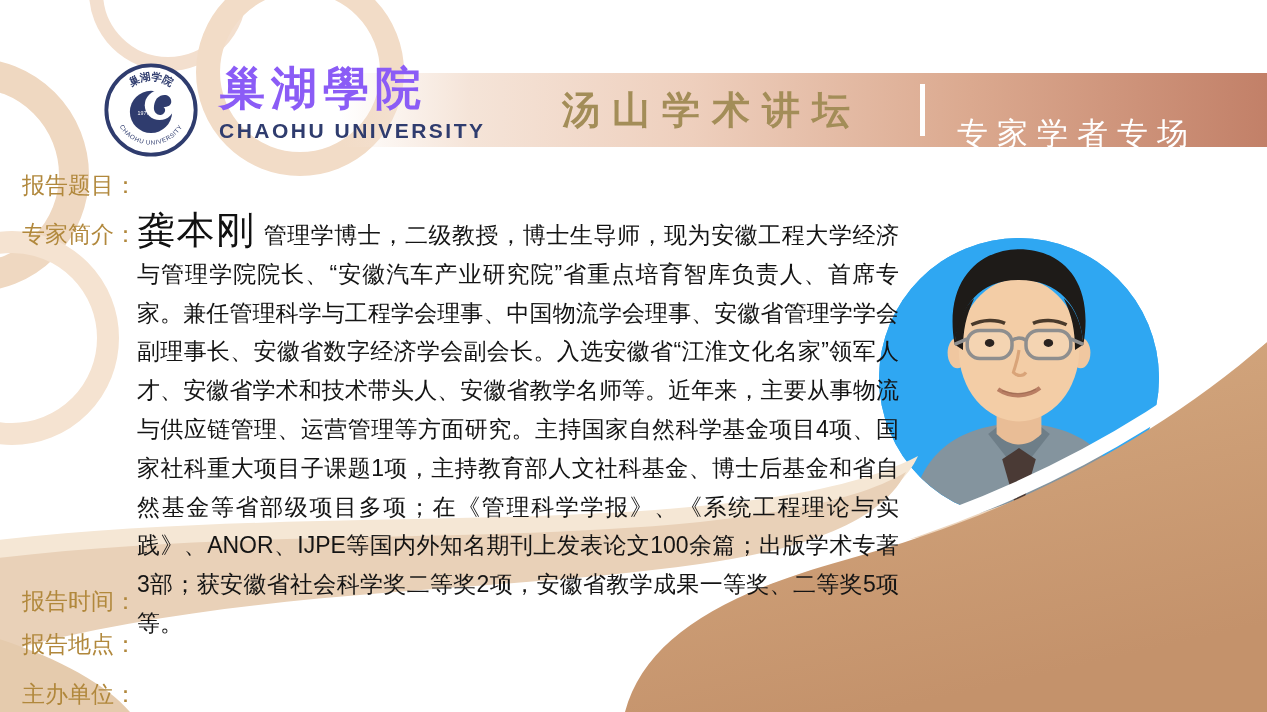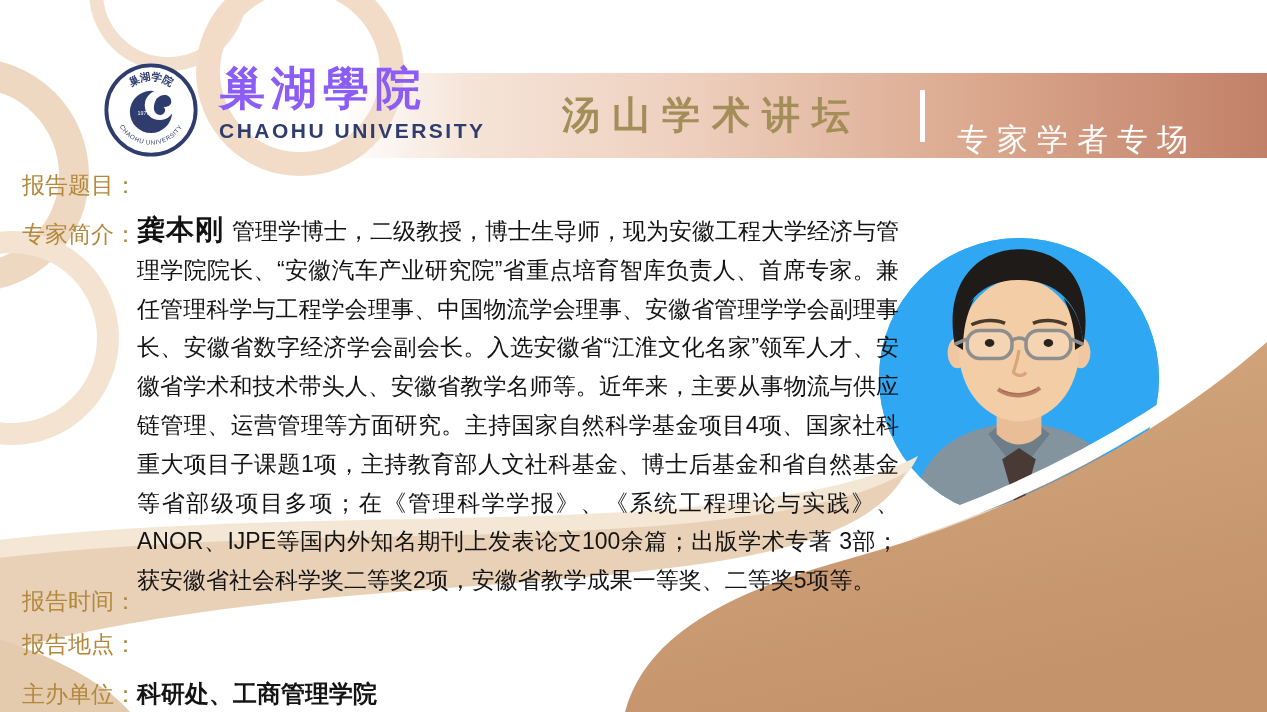--- a/index.html
+++ b/index.html
@@ -11,21 +11,21 @@
     overflow: hidden;
     font-family: "Liberation Sans", sans-serif;
     color: #1c1c1c;
   }
   .decor-svg { position: absolute; left: 0; top: 0; pointer-events: none; }
   .z1 { z-index: 1; } .z2 { z-index: 2; } .z3 { z-index: 3; }
 
   
   .banner {
     position: absolute;
-    left: 340px; right: 0; top: 73px; height: 85px;
+    left: 340px; right: 0; top: 73px; height: 74px;
     background: linear-gradient(90deg,
       rgba(247,233,224,0) 0%, #F5E4D8 14%, #EECFBD 38%, #DBA98F 68%, #C28068 100%);
     display: flex; align-items: center;
     z-index: 2;
   }
   .forum-title {
     margin-left: 222px;
     font-size: 38px; font-weight: bold;
     letter-spacing: 12px;
     color: #A38D58;
@@ -71,21 +71,21 @@
   .row-venue  { top: 629px; }
   .row-host   { top: 679px; }
 
   .bio-block {
     width: 762px;
     font-size: 23px; line-height: 38.8px; color: #141414;
     position: relative; top: -8px;
     text-align: justify;
   }
   .expert-name {
-    font-size: 28px; font-weight: bold; color: #111111;
+    font-size: 38px; font-weight: normal; color: #111111;
     padding-right: 8px; letter-spacing: 1px; margin-top: 8px;
   }
 
   
   .photo-circle {
     position: absolute; left: 879px; top: 238px;
     width: 280px; height: 280px;
     border-radius: 50%; overflow: hidden;
     background: #2FA7F2;
     z-index: 2;
@@ -212,16 +212,15 @@
   <div class="row row-time">
     <span class="row-label">报告时间：</span>
   </div>
 
   <div class="row row-venue">
     <span class="row-label">报告地点：</span>
   </div>
 
   <div class="row row-host">
     <span class="row-label">主办单位：</span>
-    <span class="row-value">科研处、工商管理学院</span>
   </div>
 
 </div>
 
 </body></html>

